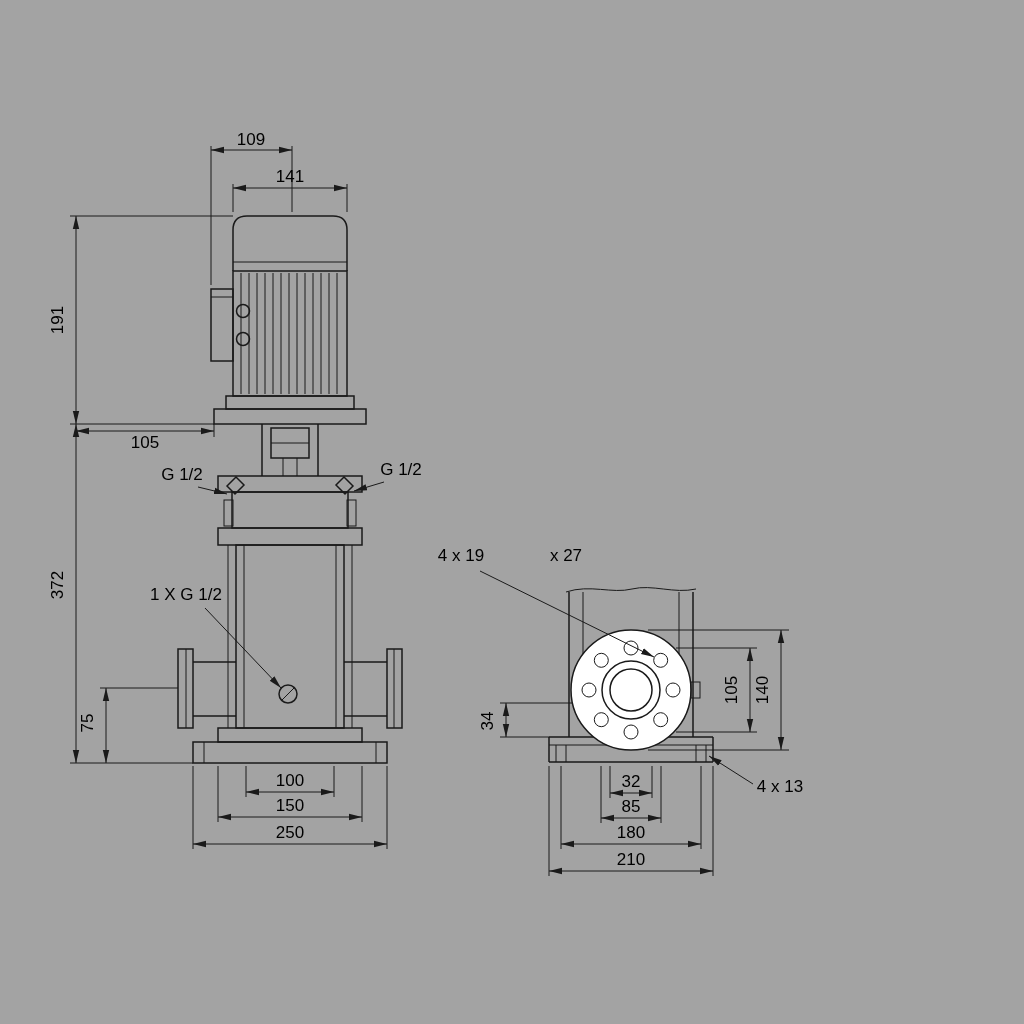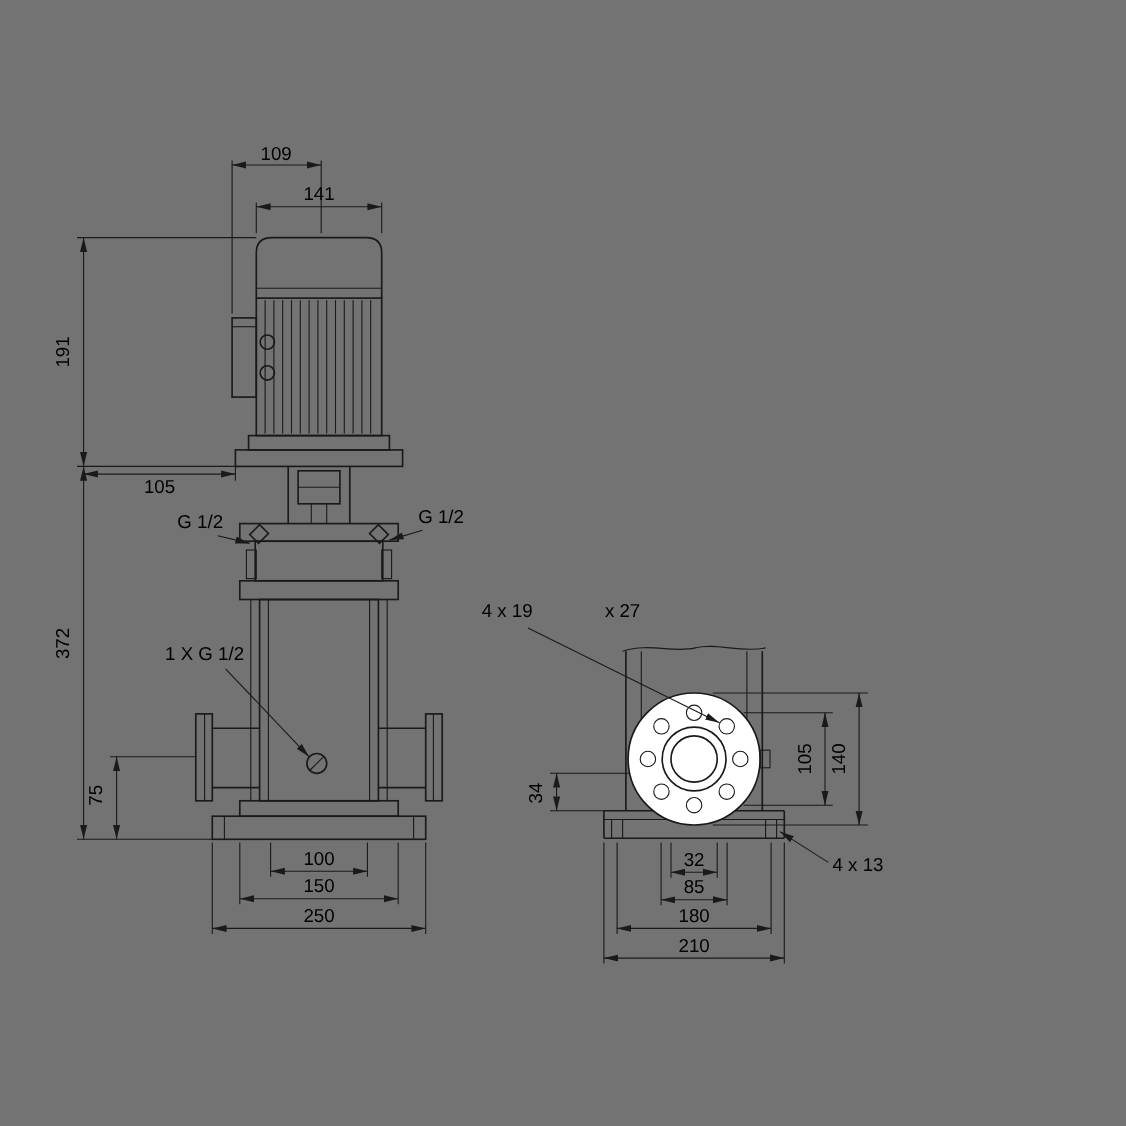--- a/index.html
+++ b/index.html
@@ -1,16 +1,16 @@
 <!DOCTYPE html>
 <html><head>
 <meta charset="utf-8">
 <style>
   html,body{margin:0;padding:0;background:#ffffff;}
-  .wrap{width:1024px;height:1024px;background:#737373;position:relative;overflow:hidden;}
+  .wrap{width:1024px;height:1024px;background:#a3a3a3;position:relative;overflow:hidden;}
   svg{display:block;}
   .o{fill:none;stroke:#1a1a1a;stroke-width:1.5;stroke-linecap:butt;}
   .f{fill:none;stroke:#1a1a1a;stroke-width:1;}
   .d{fill:none;stroke:#1a1a1a;stroke-width:1;}
   .e{fill:none;stroke:#1a1a1a;stroke-width:1;}
   .t{font-family:"Liberation Sans",sans-serif;font-size:17px;fill:#000;}
 </style>
 </head>
 <body>
 

